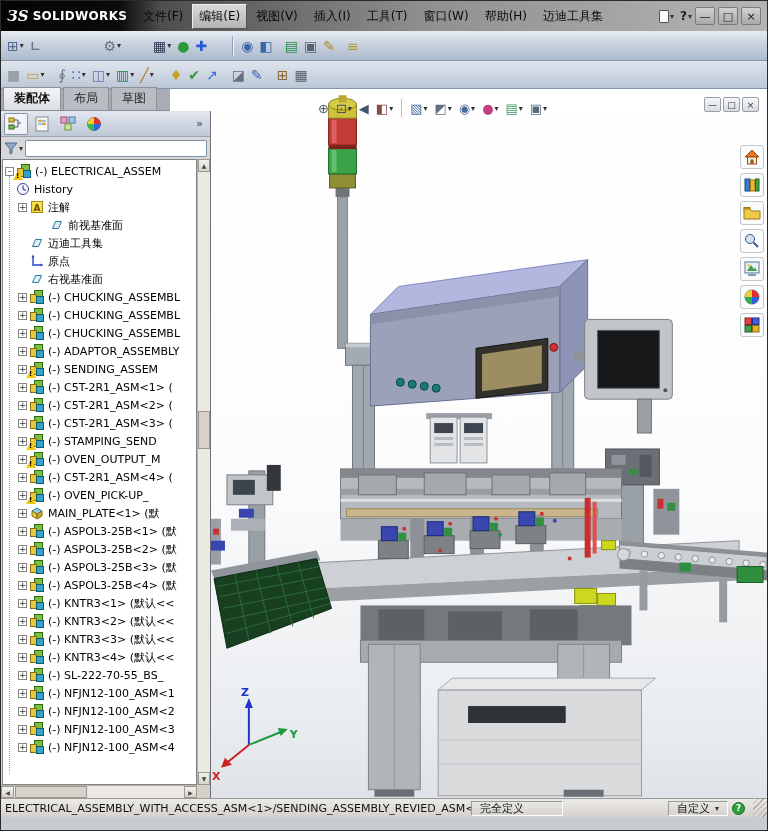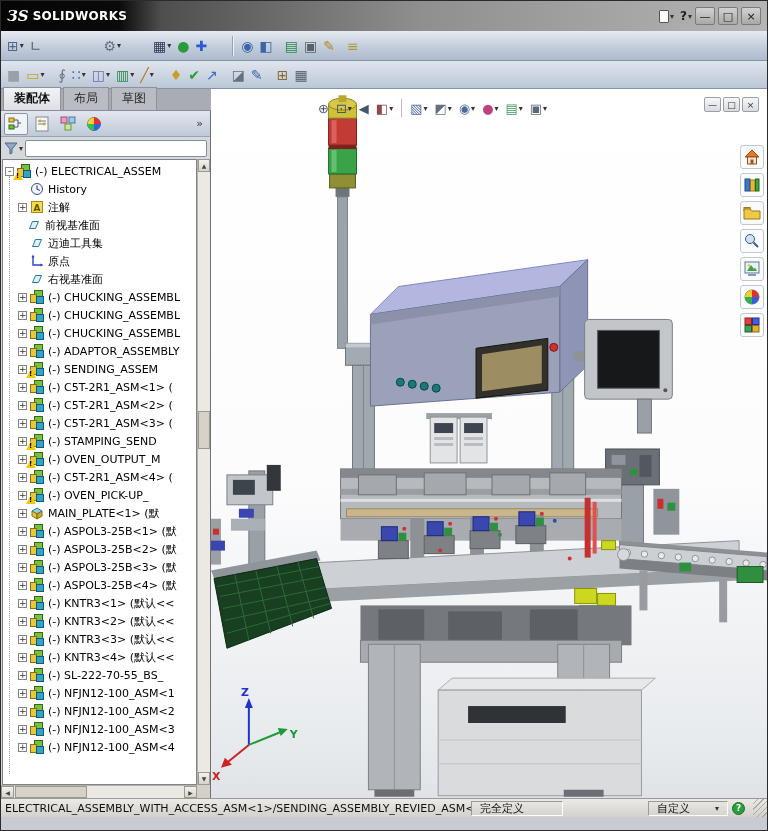--- a/index.html
+++ b/index.html
@@ -22,21 +22,21 @@
 
 .toolbar{display:flex;align-items:center;padding-left:3px;border-bottom:1px solid #8494a8}
 .tb1{height:30px;background:linear-gradient(#e6ebf3,#c5cfdd 50%,#adbbcd)}
 .tb2{height:28px;background:linear-gradient(#dfe5ee,#bcc7d6)}
 .tbtn{display:flex;align-items:center;height:24px;padding:0 2px;border:1px solid transparent;border-radius:2px}
 .tg{font-style:normal;font-size:14px;line-height:1}
 .tsep{width:0;height:20px;border-left:1px solid #93a2b5;border-right:1px solid #eef2f8;margin:0 4px}
 .tgap{display:inline-block;height:1px}
 
 .main{position:relative;height:709px;background:#fff}
-.cmdtabs{position:absolute;left:0;top:0;width:210px;height:22px;background:#a9adb3;display:flex;align-items:flex-end;padding-left:2px;border-bottom:1px solid #8a8e94;z-index:2}
+.cmdtabs{position:absolute;left:0;top:0;width:169px;height:22px;background:#a9adb3;display:flex;align-items:flex-end;padding-left:2px;border-bottom:1px solid #8a8e94;z-index:2}
 .ctab{font-size:12px;padding:2px 10px 3px;margin-right:2px;background:#b9bdc3;border:1px solid #8f9399;border-bottom:none;color:#2a2a2a;white-space:nowrap}
 .ctab.active{background:linear-gradient(#f2f3f5,#dde0e4);font-weight:bold;color:#111}
 .left-panel{position:absolute;left:0;top:22px;width:210px;bottom:0;background:#d6d8da;border-right:1px solid #6e7278;z-index:2}
 .panel-icons{height:26px;background:linear-gradient(#e2e7ef,#bfc9d7);display:flex;align-items:center;gap:2px;padding:0 3px;border-bottom:1px solid #9aa4b2}
 .ptab{width:24px;height:22px;display:flex;align-items:center;justify-content:center;border:1px solid transparent;border-radius:2px}
 .ptab.active{background:#f0f4f8;border-color:#8a94a2}
 .pmore{margin-left:auto;font-size:11px;color:#333;padding:0 4px}
 .filter-row{height:22px;display:flex;align-items:center;gap:2px;padding:2px 3px}
 .funnel{display:flex;align-items:center}
 .filter-input{flex:1;height:17px;border:1px solid #7a92a8;border-radius:2px;background:#fff;font-size:11px;padding:0 3px;outline:none;min-width:0}
@@ -75,34 +75,44 @@
 #navbtns{display:flex}
 .navbtn{width:16px;display:flex;align-items:center;justify-content:center;font-size:6px;color:#444;background:#d8dbde;border-right:1px solid #aab0b6}
 .btab{font-size:11px;padding:0 10px;display:flex;align-items:center;background:#c4c8cc;border-right:1px solid #9aa0a6;color:#222;white-space:nowrap}
 .btab.active{background:#f4f5f6;font-weight:bold}
 .bstub{margin-left:auto;width:26px;height:9px;align-self:center;margin-right:6px;background:#8f959b;border:1px solid #70767c}
 .statusbar{height:19px;background:linear-gradient(#eceae6,#d4d1cc);border-top:1px solid #9a9a9a;display:flex;align-items:center;font-size:11px;color:#111}
 .spath{width:470px;min-width:0;padding-left:4px;overflow:hidden;white-space:nowrap}
 .scell{height:15px;display:flex;align-items:center;padding:0 8px;border:1px solid;border-color:#9a9a9a #fff #fff #9a9a9a;margin-right:4px;white-space:nowrap}
 .sstate{width:92px}
 .sfill{flex:1;border:none;background:transparent}
-.scustom{width:80px;justify-content:space-between}
+.scustom{width:60px;justify-content:space-between}
 .qbadge{width:13px;height:13px;min-width:13px;border-radius:50%;background:#2aa03a;border:1px solid #187028;color:#fff;font-size:9px;font-weight:bold;display:flex;align-items:center;justify-content:center;margin-right:8px}
 .grip{width:14px;height:100%;background:repeating-linear-gradient(135deg,transparent 0 3px,#b0aca4 3px 4px)}
 </style>
 </head>
 <body>
 
 <div class="app">
 
   <div class="titlebar">
     <div class="logo">
       <span class="brandmark">ЗS</span>
       <span class="brandname">SOLIDWORKS</span>
     </div>
+    <div id="menubar">
+        <span class="mitem">文件(F)</span>
+        <span class="mitem active">编辑(E)</span>
+        <span class="mitem">视图(V)</span>
+        <span class="mitem">插入(I)</span>
+        <span class="mitem">工具(T)</span>
+        <span class="mitem">窗口(W)</span>
+        <span class="mitem">帮助(H)</span>
+        <span class="mitem">迈迪工具集</span>
+      </div>
     <div class="tright">
       <span class="newdoc tbtn">
           <span class="page"></span>
           <b class="dd">▾</b>
         </span>
       <span class="thelp">
           <span>?</span>
           <b class="dd">▾</b>
         </span>
       <span class="wbtn">—</span>
@@ -271,41 +281,41 @@
             <span class="ticon">
               <svg width="14" height="14" viewBox="0 0 14 14">
                 <rect x="4.5" y="0.5" width="8" height="6" fill="#7ac043" stroke="#2d6b12"></rect>
                 <rect x="0.5" y="4.5" width="6" height="8" fill="#e8c83a" stroke="#8a6d10"></rect>
                 <rect x="6.5" y="6.5" width="7" height="7" fill="#35a3c8" stroke="#0f5a75"></rect>
               </svg>
               <span class="warn"></span>
             </span>
             <span class="tlabel">(-) ELECTRICAL_ASSEM</span>
           </div>
-          <div class="trow" style="padding-left: 15px;">
+          <div class="trow" style="padding-left: 1px;">
             <span class="expand spacer"></span>
             <span class="ticon">
               <svg width="14" height="14" viewBox="0 0 14 14">
                 <circle cx="7" cy="7" r="5.5" fill="#f4f6ff" stroke="#3a4a8a"></circle>
                 <path d="M7 3.5 V7 L9.8 8.6" stroke="#3a4a8a" fill="none" stroke-width="1.2"></path>
               </svg>
             </span>
             <span class="tlabel">History</span>
           </div>
           <div class="trow" style="padding-left: 15px;">
             <span class="expand">+</span>
             <span class="ticon">
               <svg width="14" height="14" viewBox="0 0 14 14">
                 <rect x="1.5" y="1.5" width="11" height="11" fill="#f5de4e" stroke="#a08a10"></rect>
                 <text x="7" y="10.5" font-size="9" font-weight="bold" text-anchor="middle" fill="#6b5200">A</text>
               </svg>
             </span>
             <span class="tlabel">注解</span>
           </div>
-          <div class="trow" style="padding-left: 12px;">
+          <div class="trow" style="padding-left: 3px; margin-left: 32px;">
             <span class="expand spacer"></span>
             <span class="ticon">
               <svg width="14" height="14" viewBox="0 0 14 14">
                 <polygon points="2.5,10.5 5.5,3.5 11.5,3.5 8.5,10.5" fill="#cfe8f5" fill-opacity="0.7" stroke="#2a7a9a"></polygon>
               </svg>
             </span>
             <span class="tlabel">前视基准面</span>
           </div>
           <div class="trow" style="padding-left: 15px;">
             <span class="expand spacer"></span>

